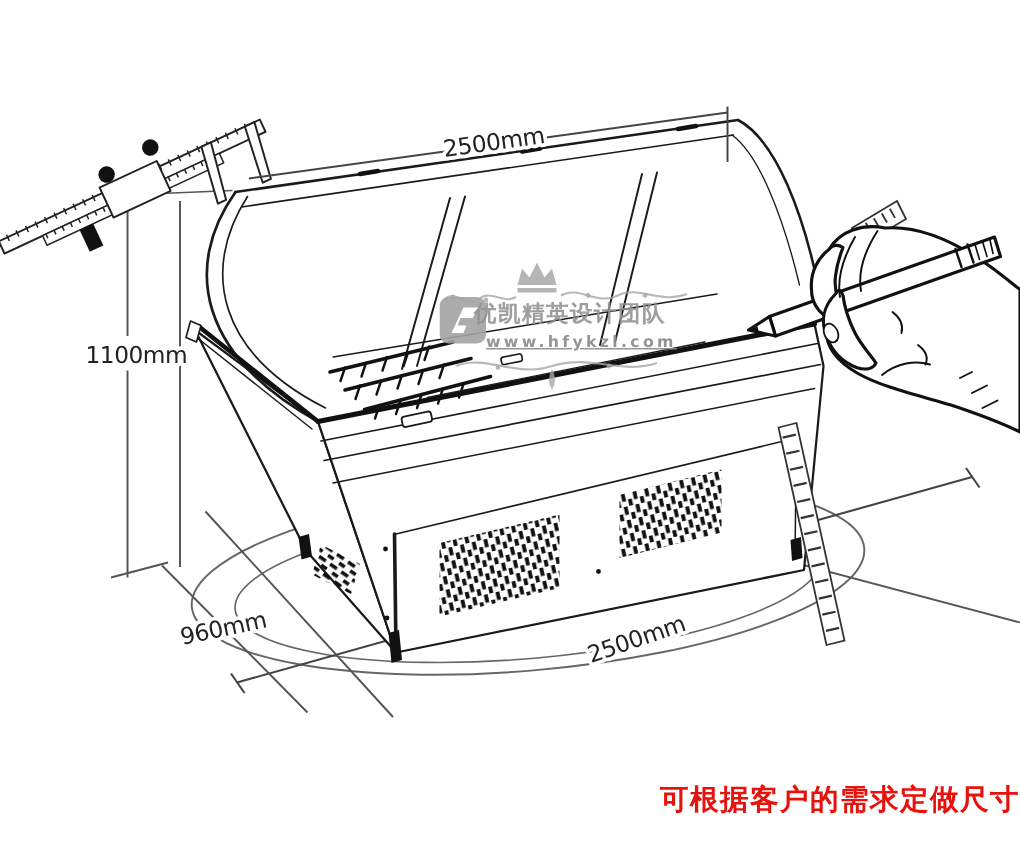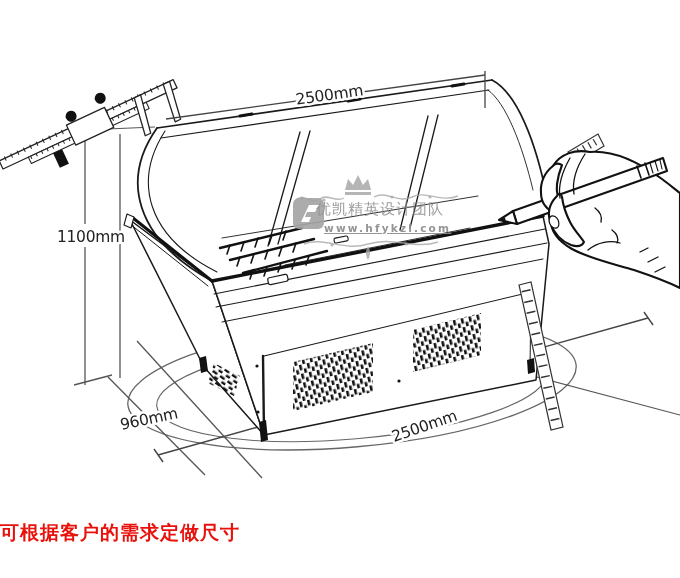--- a/index.html
+++ b/index.html
@@ -8,29 +8,29 @@
     font-family:"DejaVu Sans","Liberation Sans",sans-serif;
   }
   .stage svg{position:absolute;left:0;top:0;}
   .dim-label{
     fill:#222;font-size:15.5px;letter-spacing:-0.3px;
     font-family:"DejaVu Sans","Liberation Sans",sans-serif;
     paint-order:stroke;stroke:#ffffff;stroke-width:5px;stroke-linejoin:round;
   }
   .wm{position:absolute;pointer-events:none;color:#9a9a9a;}
   .wm-brand{
-    left:316px;top:200px;font-size:15px;font-weight:400;letter-spacing:1px;
+    left:316px;top:200px;font-size:15px;font-weight:700;letter-spacing:1px;
     color:rgba(145,145,145,0.88);white-space:nowrap;
   }
   .wm-url{
     left:324px;top:222px;font-size:10.5px;font-weight:700;letter-spacing:2.2px;
     color:rgba(140,140,140,0.92);white-space:nowrap;text-decoration:underline;
   }
   .footnote{
-    position:absolute;left:0;right:0;top:520px;text-align:left;
+    position:absolute;left:0;right:0;top:520px;text-align:right;
     font-size:19px;font-weight:700;letter-spacing:1px;color:#e8120c;
     font-family:"Liberation Sans","DejaVu Sans",sans-serif;
   }
 </style>
 </head>
 <body>
 
 <div class="stage">
 
 <svg width="680" height="578" viewBox="0 0 680 578">

